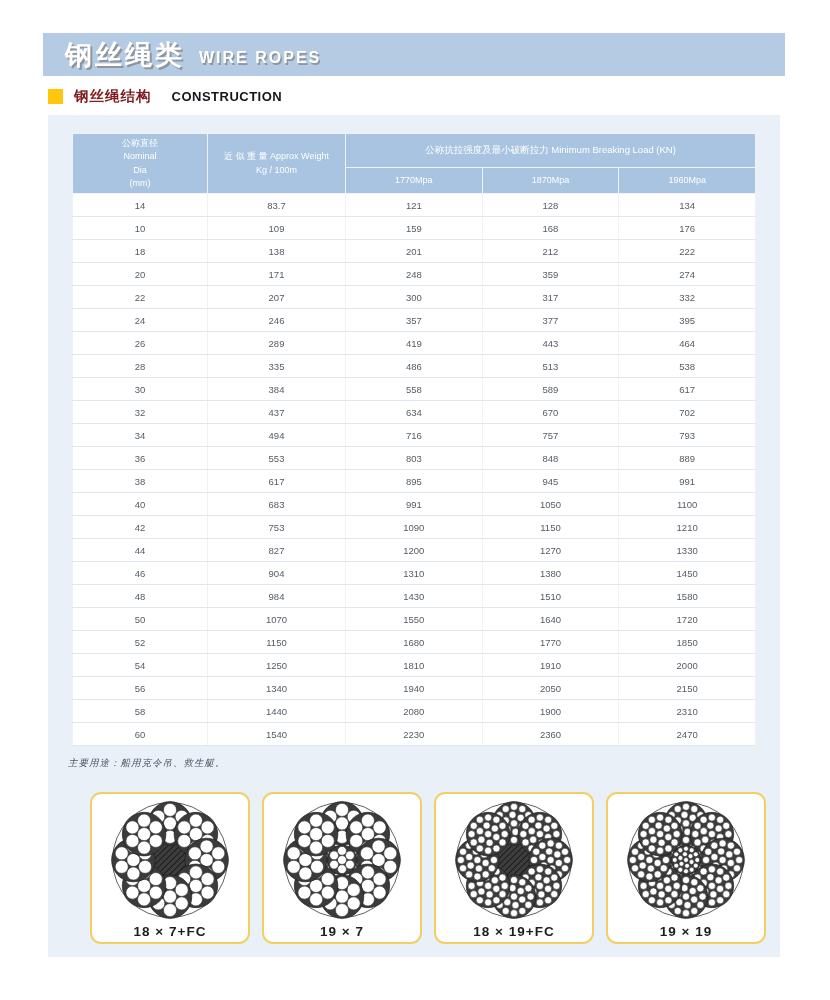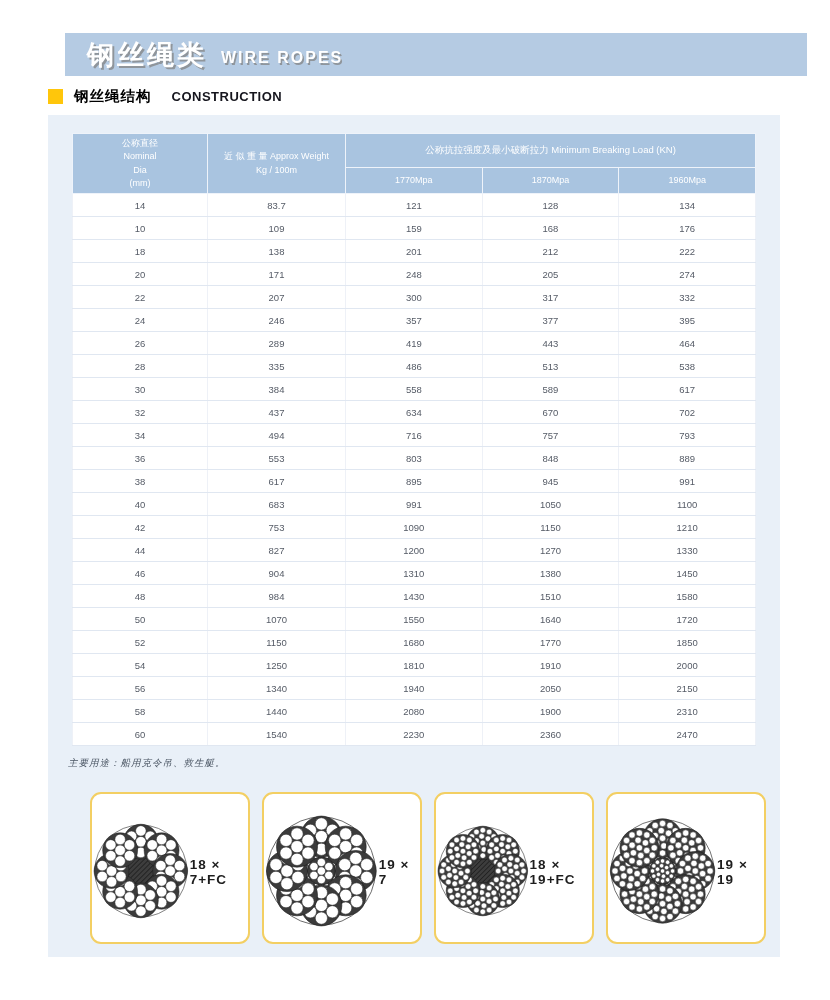--- a/index.html
+++ b/index.html
@@ -7,37 +7,37 @@
     --accent_yellow:#ffc60b; --card_border:#f3cf63; --body_text:#555b66;
   }
   *{box-sizing:border-box;}
   html,body{margin:0;padding:0;}
   body{
     width:830px;height:1000px;position:relative;background:#ffffff;
     font-family:"Liberation Sans", sans-serif;overflow:hidden;
   }
   
   .banner{
-    position:absolute;left:65px;top:33px;width:742px;height:43px;
+    position:absolute;left:43px;top:33px;width:742px;height:43px;
     background:var(--banner_bg);display:flex;align-items:center;padding-left:22px;
   }
   .banner .zh{
     font-size:27px;font-weight:bold;color:#fff;letter-spacing:3px;
     text-shadow:2px 2px 0 #8f959b;
   }
   .banner .en{
     font-size:16px;font-weight:bold;color:#fff;letter-spacing:2px;margin-left:14px;
     margin-top:6px;text-shadow:1.5px 1.5px 0 #8f959b;
   }
   
   .section-head{
     position:absolute;left:48px;top:86px;display:flex;align-items:center;height:20px;
   }
   .yellow-sq{width:15px;height:15px;background:var(--accent_yellow);margin-right:11px;}
-  .section-head .zh{font-size:14.5px;font-weight:bold;color:#000000;letter-spacing:1px;}
+  .section-head .zh{font-size:14.5px;font-weight:bold;color:#7f1d1d;letter-spacing:1px;}
   .section-head .en{font-size:13px;font-weight:bold;color:#15151d;margin-left:20px;letter-spacing:.5px;}
   
   .panel{
     position:absolute;left:48px;top:115px;width:732px;height:842px;
     background:var(--panel_bg);
   }
   
   table.spec{
     position:absolute;left:24px;top:18px;width:684px;border-collapse:collapse;
     table-layout:fixed;
@@ -58,21 +58,21 @@
   
   .note{
     position:absolute;left:20px;top:642px;font-size:9.5px;color:#4a5563;letter-spacing:1px;font-style:italic;
   }
   
   .cards{
     position:absolute;left:42px;top:677px;width:680px;display:flex;gap:12px;
   }
   .card{
     width:160px;height:152px;background:#fff;border:2px solid var(--card_border);
-    border-radius:11px;display:flex;flex-direction:row;align-items:center;
+    border-radius:11px;display:flex;flex-direction:column;align-items:center;
     padding-top:5px;
   }
   .card svg{display:block;}
   .card .label{
     font-size:13.5px;font-weight:bold;color:#1d1d1d;letter-spacing:1px;margin-top:3px;
   }
 </style>
 </head>
 <body>
 
@@ -125,21 +125,21 @@
           <td>18</td>
           <td>138</td>
           <td>201</td>
           <td>212</td>
           <td>222</td>
         </tr>
         <tr>
           <td>20</td>
           <td>171</td>
           <td>248</td>
-          <td>205</td>
+          <td>359</td>
           <td>274</td>
         </tr>
         <tr>
           <td>22</td>
           <td>207</td>
           <td>300</td>
           <td>317</td>
           <td>332</td>
         </tr>
         <tr>

